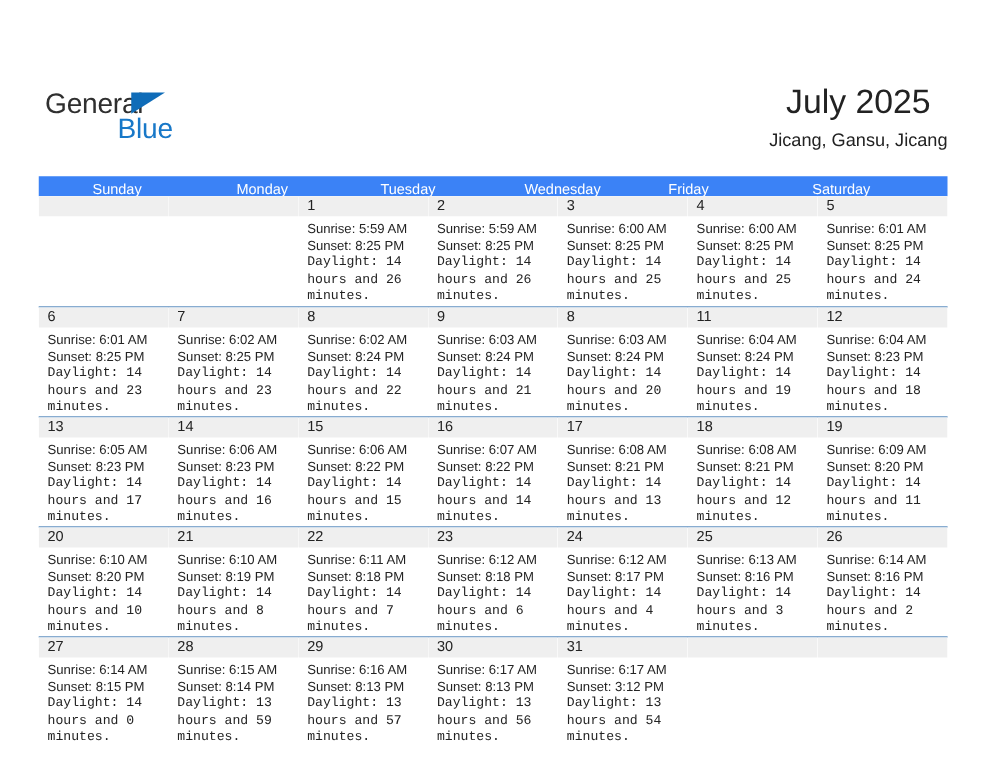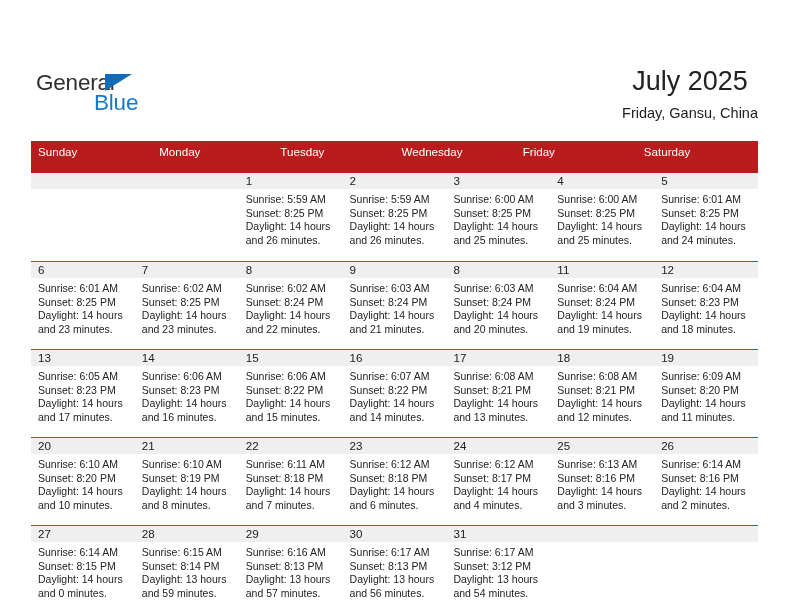--- a/index.html
+++ b/index.html
@@ -88,22 +88,23 @@
 
   
   .calendar {
     position: absolute;
     left: 31px;
     top: 105px;
     width: 727px;
   }
   .dow-row {
     display: flex;
-    background: #b91c1c;
-    height: 32px;
+    background: #3b82f6;
+    height: 16px;
+    padding-left: 36px;
   }
   .dow {
     flex: 1 1 0;
     color: #ffffff;
     font-size: 11.6px;
     line-height: 21px;
     padding-left: 7px;
     box-sizing: border-box;
     white-space: nowrap;
     overflow: hidden;
@@ -137,38 +138,39 @@
     padding: 4px 6px 0 7px;
     font-size: 10.5px;
     line-height: 13.6px;
     color: #232323;
   }
   .cell .info div {
     white-space: nowrap;
   }
   .cell .info .daylight {
     white-space: normal;
+    font-family: Liberation Mono, monospace;
   }
 </style>
 </head>
 <body>
 
 <div class="page">
 
   <div class="topbar">
 
     <div class="logo">
       <span class="logo-general">General</span>
       <span class="logo-tri"></span>
       <span class="logo-blue">Blue</span>
     </div>
 
     <div class="title-block">
       <div class="cal-title">July 2025</div>
-      <div class="cal-sub">Friday, Gansu, China</div>
+      <div class="cal-sub">Jicang, Gansu, Jicang</div>
     </div>
 
   </div>
 
   <div class="calendar">
     <div class="dow-row">
       <div class="dow">Sunday</div>
       <div class="dow">Monday</div>
       <div class="dow">Tuesday</div>
       <div class="dow">Wednesday</div>

